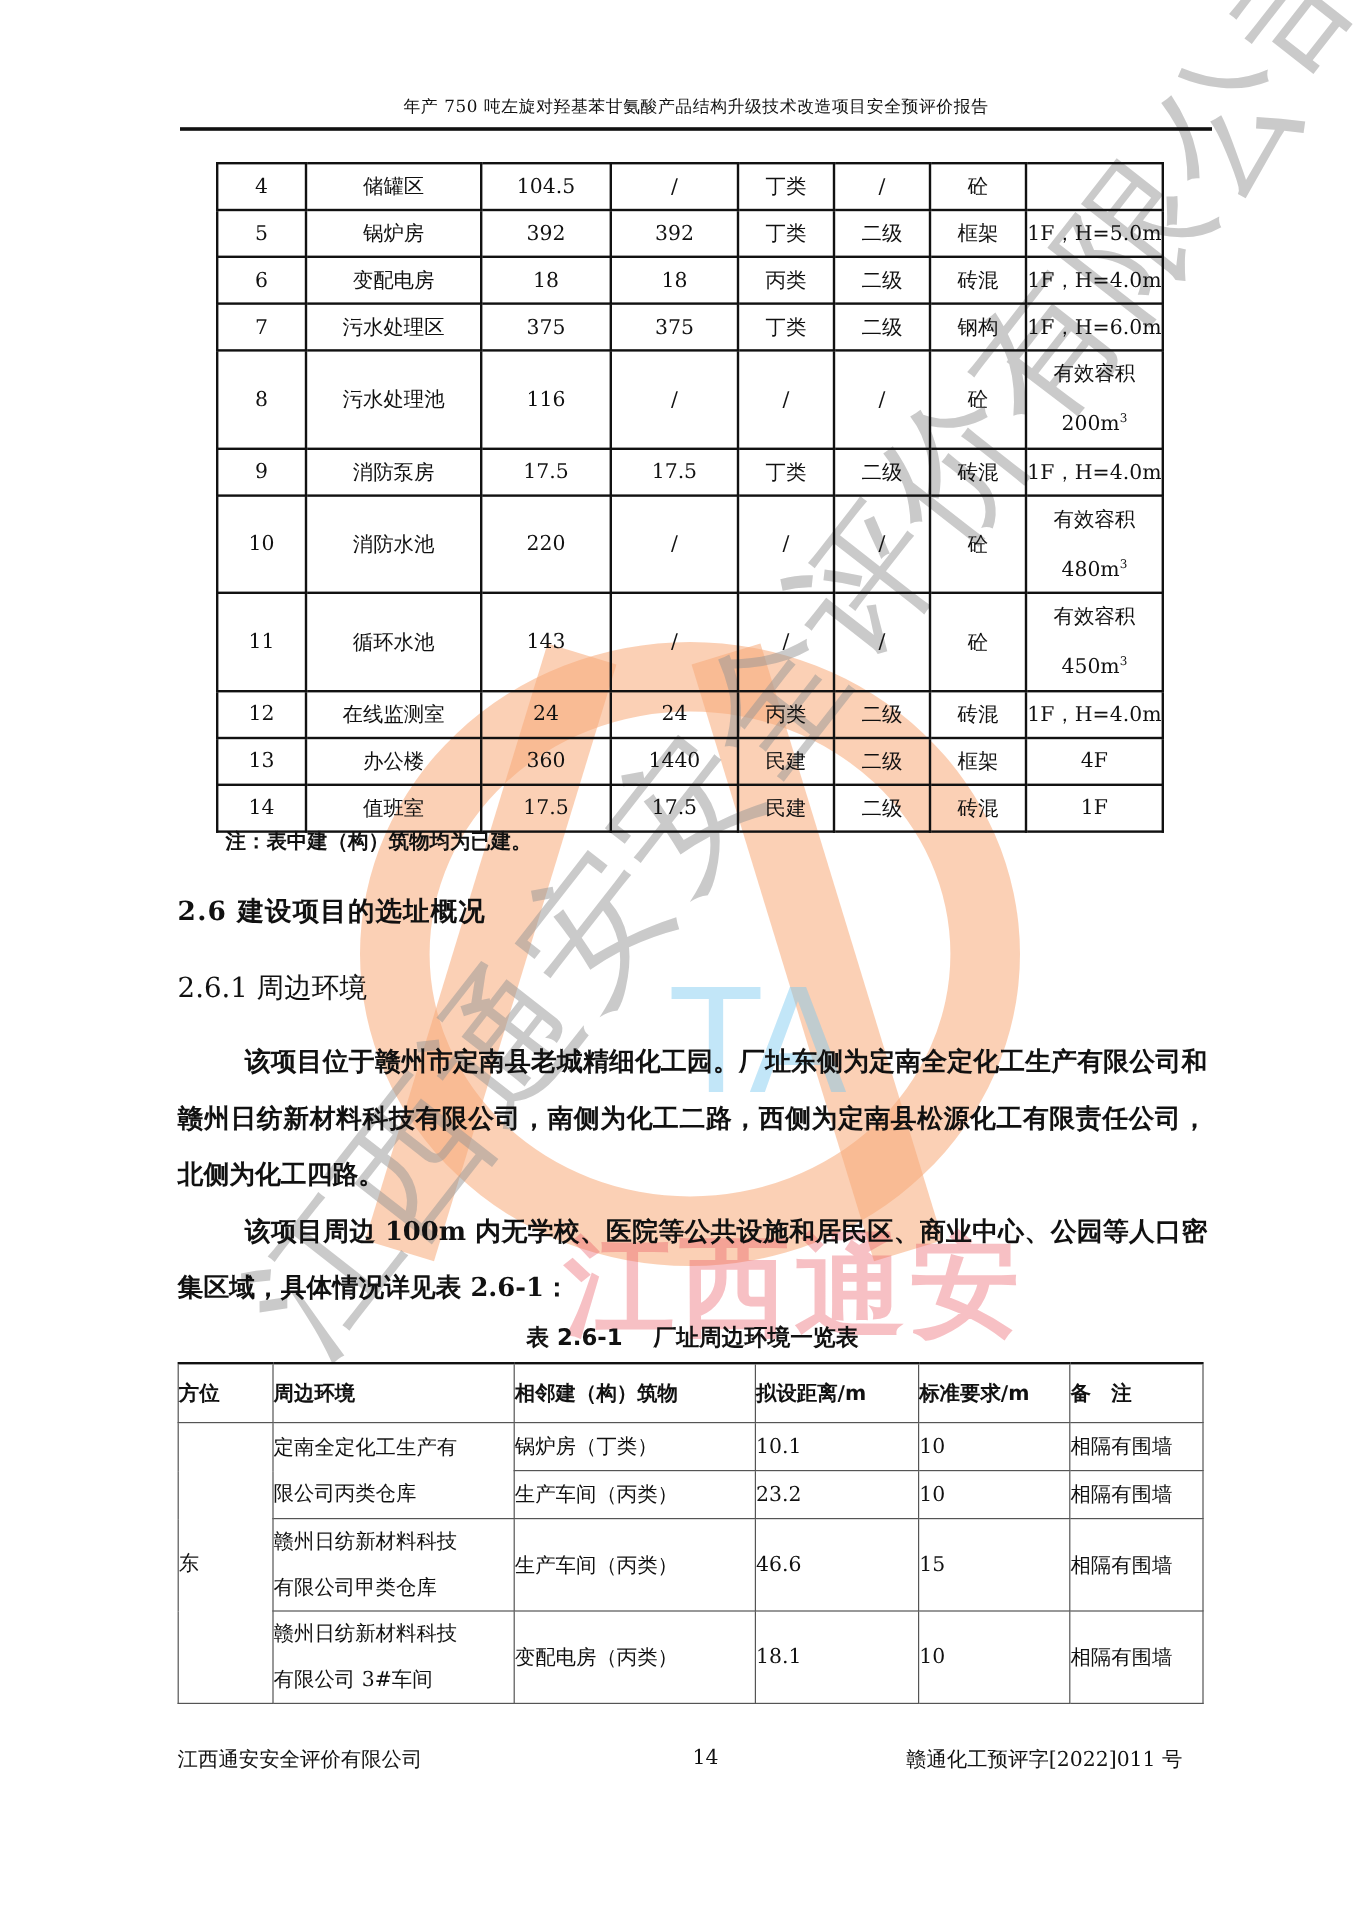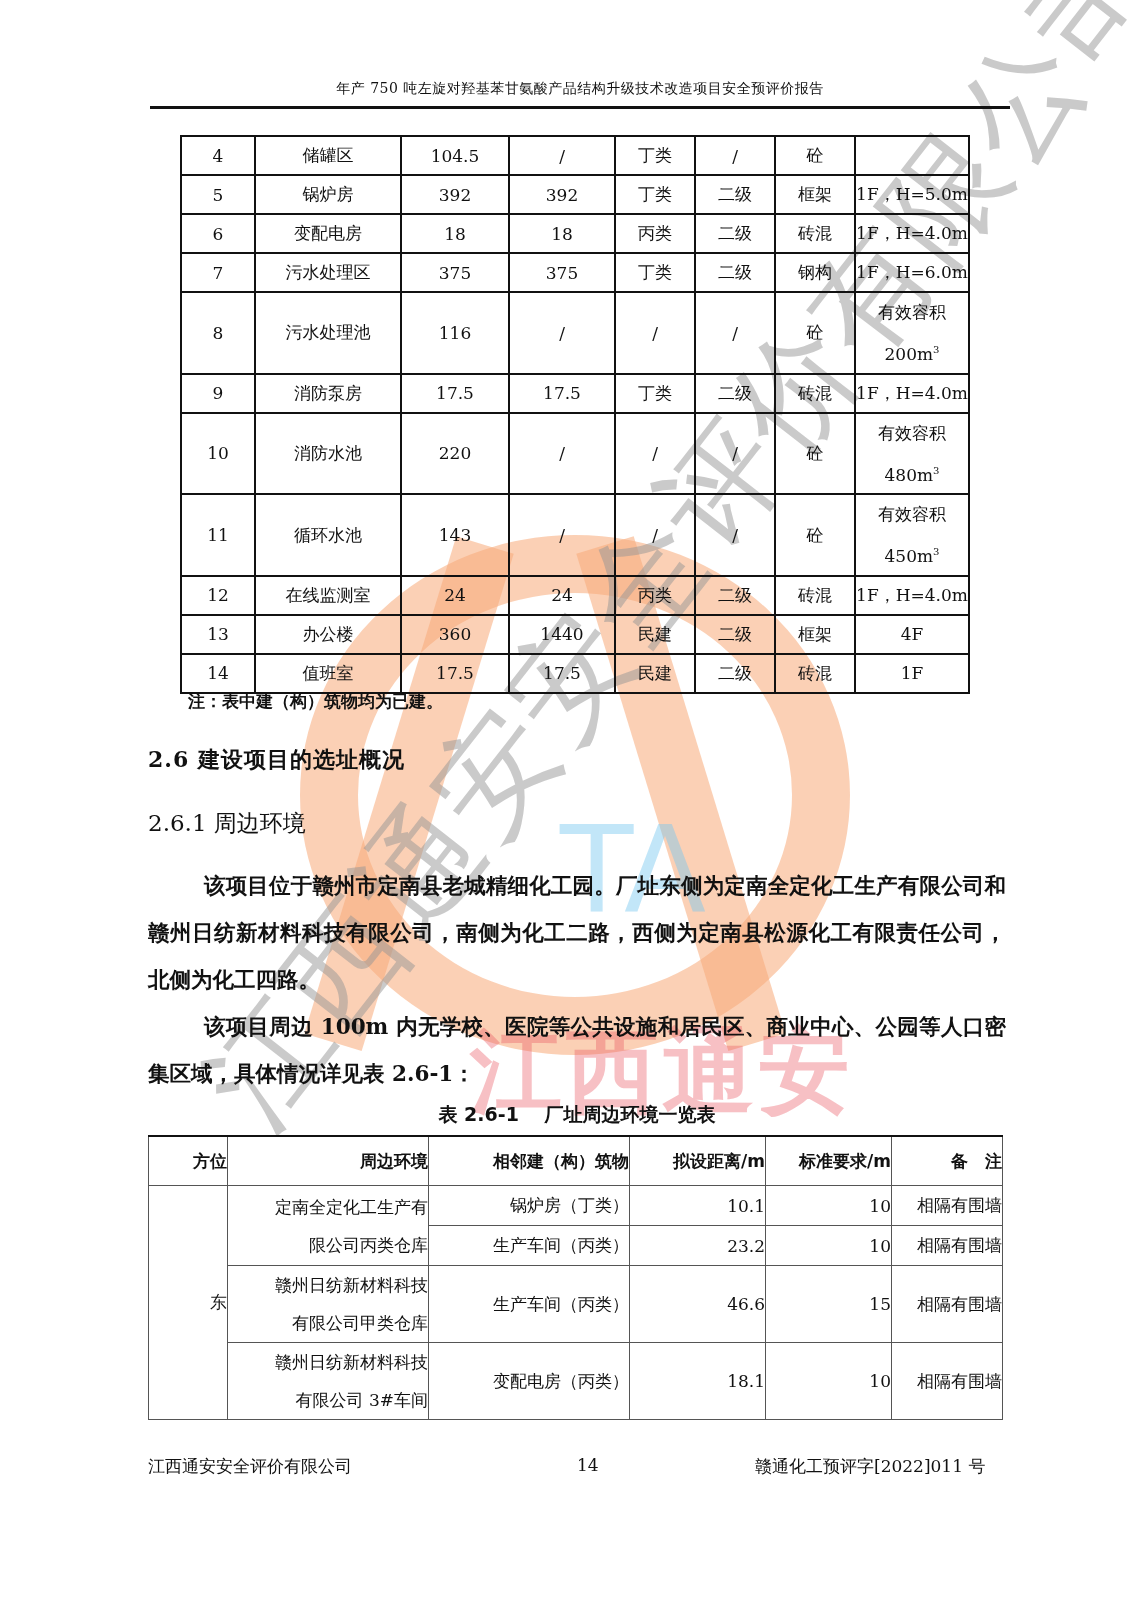--- a/index.html
+++ b/index.html
@@ -29,21 +29,21 @@
 
     .note { position: absolute; left: 188px; top: 690px; font-size: 17px; font-weight: bold; }
     .h2 { position: absolute; left: 148px; top: 745px; font-size: 22px; font-weight: bold; letter-spacing: 1px; }
     .h3 { position: absolute; left: 148px; top: 808px; font-size: 23px; }
     .para { position: absolute; left: 148px; width: 858px; font-size: 21.5px; line-height: 47px; text-align: justify; font-weight: bold; }
     .p1 { top: 862px; text-indent: 56px; }
     .p2 { top: 1003px; text-indent: 56px; }
     .caption { position: absolute; left: 148px; width: 858px; top: 1102px; text-align: center; font-size: 19px; font-weight: bold; font-family: "DejaVu Sans", sans-serif; }
 
     .t2 { left: 148px; top: 1135px; width: 855px; font-size: 17px; }
-    .t2 th, .t2 td { border: 1px solid #555; text-align: right; padding: 0; }
+    .t2 th, .t2 td { border: 1px solid #555; text-align: left; padding: 0; }
     .t2 th { height: 48px; font-weight: bold; font-family: "DejaVu Sans", sans-serif; font-size: 17px; border-top: 2px solid #111; }
     .t2 .lines { line-height: 38px; }
 
     .footer { position: absolute; top: 1455px; font-size: 17px; }
     .f-left { left: 148px; } .f-center { left: 577px; } .f-right { left: 755px; }
   </style>
 </head>
 <body>
 
 <div class="page">

